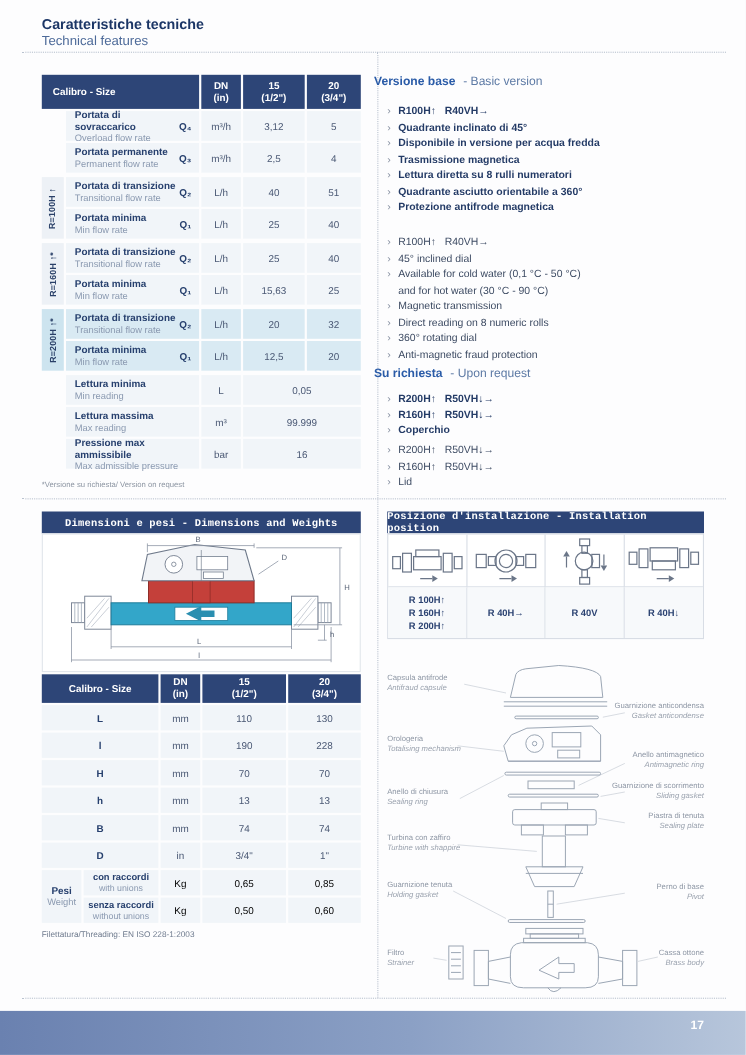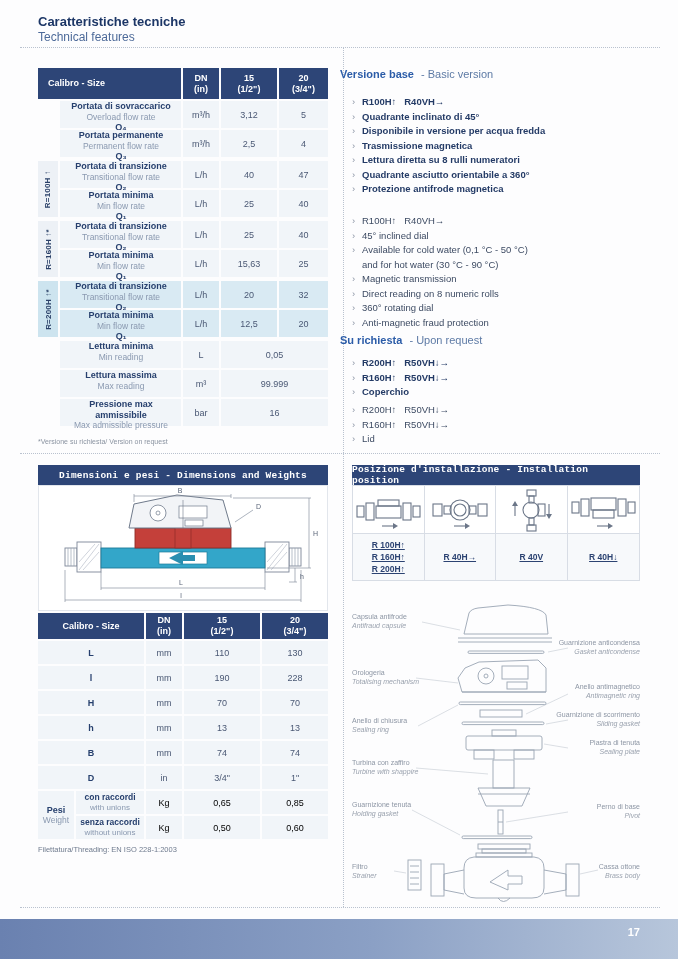--- a/index.html
+++ b/index.html
@@ -26,21 +26,21 @@
   .mt-head .hv2{width:49px;}
   .mt-block{display:flex;margin-bottom:4px;}
   .mt-block:last-of-type{margin-bottom:0;}
   .glab{width:20px;margin-right:2px;background:#edf1f6;display:flex;align-items:center;justify-content:center;overflow:hidden;}
   .glab.empty{background:transparent;}
   .glab .rot{transform:rotate(-90deg);white-space:nowrap;font-size:8px;font-weight:bold;color:#2a4068;letter-spacing:.2px;}
   .grows{flex:1;}
   .mt-row{display:flex;margin-bottom:2px;height:27px;}
   .mt-row:last-child{margin-bottom:0;}
   .cell{background:#f1f5f9;display:flex;align-items:center;justify-content:center;box-sizing:border-box;}
-  .cell.desc{width:121px;margin-right:2px;justify-content:space-between;padding:0 7px 0 8px;text-align:center;flex-direction:column;}
+  .cell.desc{width:121px;margin-right:2px;justify-content:space-between;padding:0 7px 0 8px;text-align:left;}
   .cell.unit{width:36px;margin-right:2px;color:#4a5874;}
   .cell.val{width:56px;margin-right:2px;color:#4a5874;}
   .cell.val.v2{width:49px;margin-right:0;}
   .cell.val.merged{width:107px;margin-right:0;}
   .dtxt .it{font-weight:bold;color:#27406e;font-size:9px;line-height:10.5px;}
   .dtxt .en{color:#8a99b0;font-size:8.5px;line-height:10px;}
   .sym{font-weight:bold;color:#27406e;font-size:9px;}
   .hl .cell,.hl.cell{background:#d9eaf3;}
   .glab.hl{background:#cde4ef;}
   .mfoot{position:absolute;left:38px;top:438px;font-size:7px;color:#8b94a1;}
@@ -87,21 +87,21 @@
   .wt-row .cell.sub{width:68px;margin-right:2px;flex-direction:column;line-height:9.5px;}
   .wt-row .cell.sub .it{font-weight:bold;color:#27406e;font-size:8.5px;}
   .wt-row .cell.sub .en{color:#8a99b0;font-size:8px;}
   .dfoot{position:absolute;left:38px;top:845px;font-size:7.5px;color:#6f7b8e;}
 
   
   .instgrid{position:absolute;left:352px;top:485px;width:288px;display:flex;flex-wrap:wrap;border:1px solid #d8dde5;box-sizing:border-box;background:#fff;}
   .inst-cell{width:25%;box-sizing:border-box;border-right:1px solid #d8dde5;display:flex;align-items:center;justify-content:center;}
   .inst-cell:nth-child(4n){border-right:none;}
   .inst-icon{height:48px;border-bottom:1px solid #d8dde5;}
-  .inst-lab{height:46px;font-size:8.5px;font-weight:bold;color:#2c4372;text-align:center;line-height:12px;background:#f7f9fb;text-decoration:underline;}
+  .inst-lab{height:46px;font-size:8.5px;font-weight:bold;color:#2c4372;text-align:center;line-height:12px;background:#f7f9fb;}
 
   
   .exploded{position:absolute;left:352px;top:598px;width:288px;height:316px;}
   .exploded svg{position:absolute;left:0;top:0;}
   .plab{position:absolute;font-size:7px;line-height:9px;}
   .plab .pit{color:#8d96a4;}
   .plab .pen{color:#9aa2ae;font-style:italic;}
   .plab.l{left:0;width:105px;text-align:left;}
   .plab.r{right:0;width:120px;text-align:right;}
 
@@ -180,21 +180,21 @@
         <div class="mt-row">
           <div class="cell desc">
               <div class="dtxt">
                 <div class="it">Portata di transizione</div>
                 <div class="en">Transitional flow rate</div>
               </div>
               <div class="sym">Q₂</div>
             </div>
           <div class="cell unit">L/h</div>
           <div class="cell val">40</div>
-          <div class="cell val v2">47</div>
+          <div class="cell val v2">51</div>
         </div>
         <div class="mt-row">
           <div class="cell desc">
               <div class="dtxt">
                 <div class="it">Portata minima</div>
                 <div class="en">Min flow rate</div>
               </div>
               <div class="sym">Q₁</div>
             </div>
           <div class="cell unit">L/h</div>

